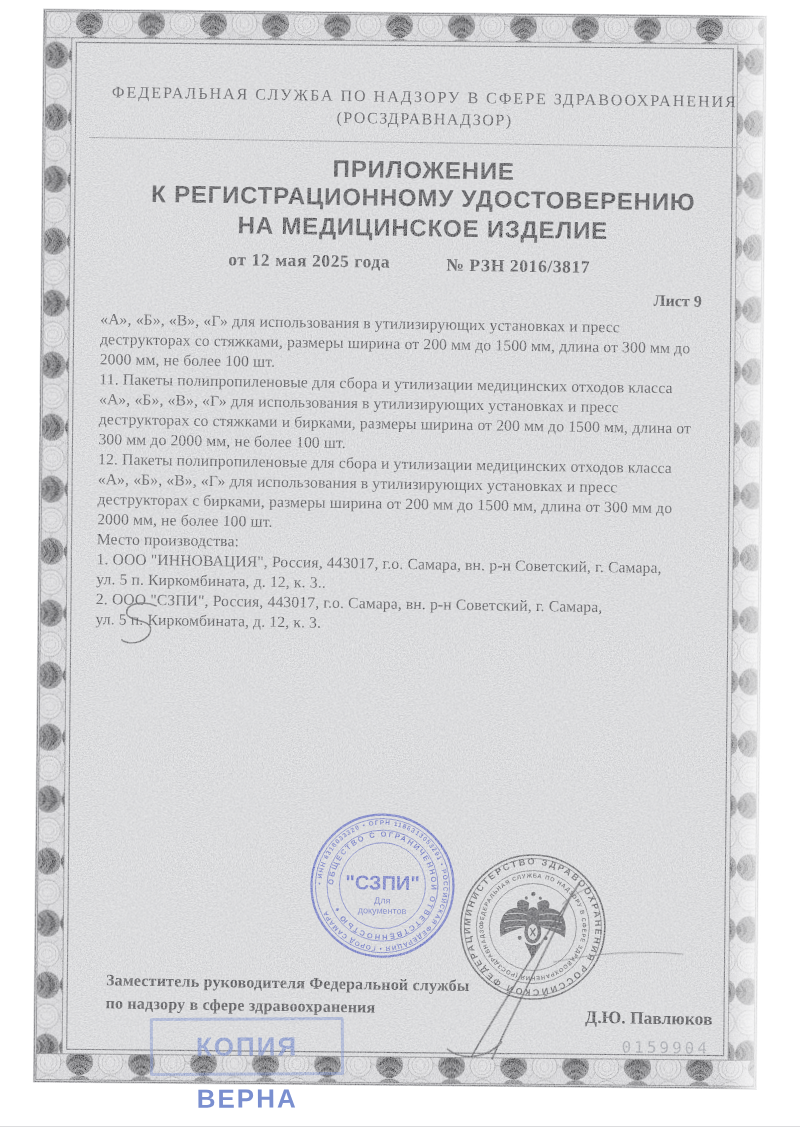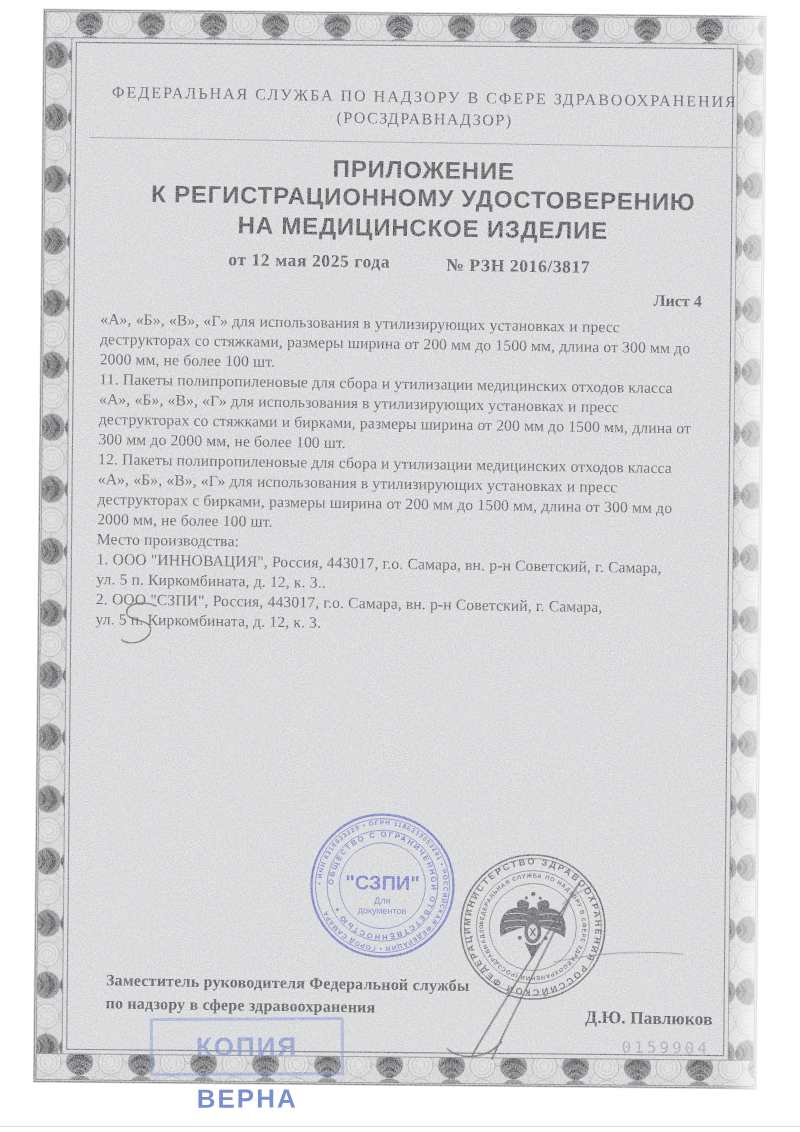--- a/index.html
+++ b/index.html
@@ -90,21 +90,21 @@
     <div class="center-col authority" style="top:76px">ФЕДЕРАЛЬНАЯ СЛУЖБА ПО НАДЗОРУ В СФЕРЕ ЗДРАВООХРАНЕНИЯ</div>
     <div class="center-col authority2" style="top:98px">(РОСЗДРАВНАДЗОР)</div>
     <div class="hrule"></div>
 
     <div class="center-col title" style="top:144px">ПРИЛОЖЕНИЕ</div>
     <div class="center-col title" style="top:172px">К РЕГИСТРАЦИОННОМУ УДОСТОВЕРЕНИЮ</div>
     <div class="center-col title" style="top:202px">НА МЕДИЦИНСКОЕ ИЗДЕЛИЕ</div>
 
     <div class="meta date">от  12 мая 2025 года</div>
     <div class="meta number">№  РЗН 2016/3817</div>
-    <div class="meta sheet">Лист  4</div>
+    <div class="meta sheet">Лист  9</div>
 
     <div class="bodytext">
 
     <div class="bline">«А», «Б», «В», «Г» для использования в утилизирующих установках и пресс</div>
         <div class="bline">деструкторах со стяжками, размеры ширина от 200 мм до 1500 мм, длина от 300 мм до</div>
         <div class="bline">2000 мм, не более 100 шт.</div>
         <div class="bline">11. Пакеты полипропиленовые для сбора и утилизации медицинских отходов класса</div>
         <div class="bline">«А», «Б», «В», «Г» для использования в утилизирующих установках и пресс</div>
         <div class="bline">деструкторах со стяжками и бирками, размеры ширина от 200 мм до 1500 мм, длина от</div>
         <div class="bline">300 мм до 2000 мм, не более 100 шт.</div>

